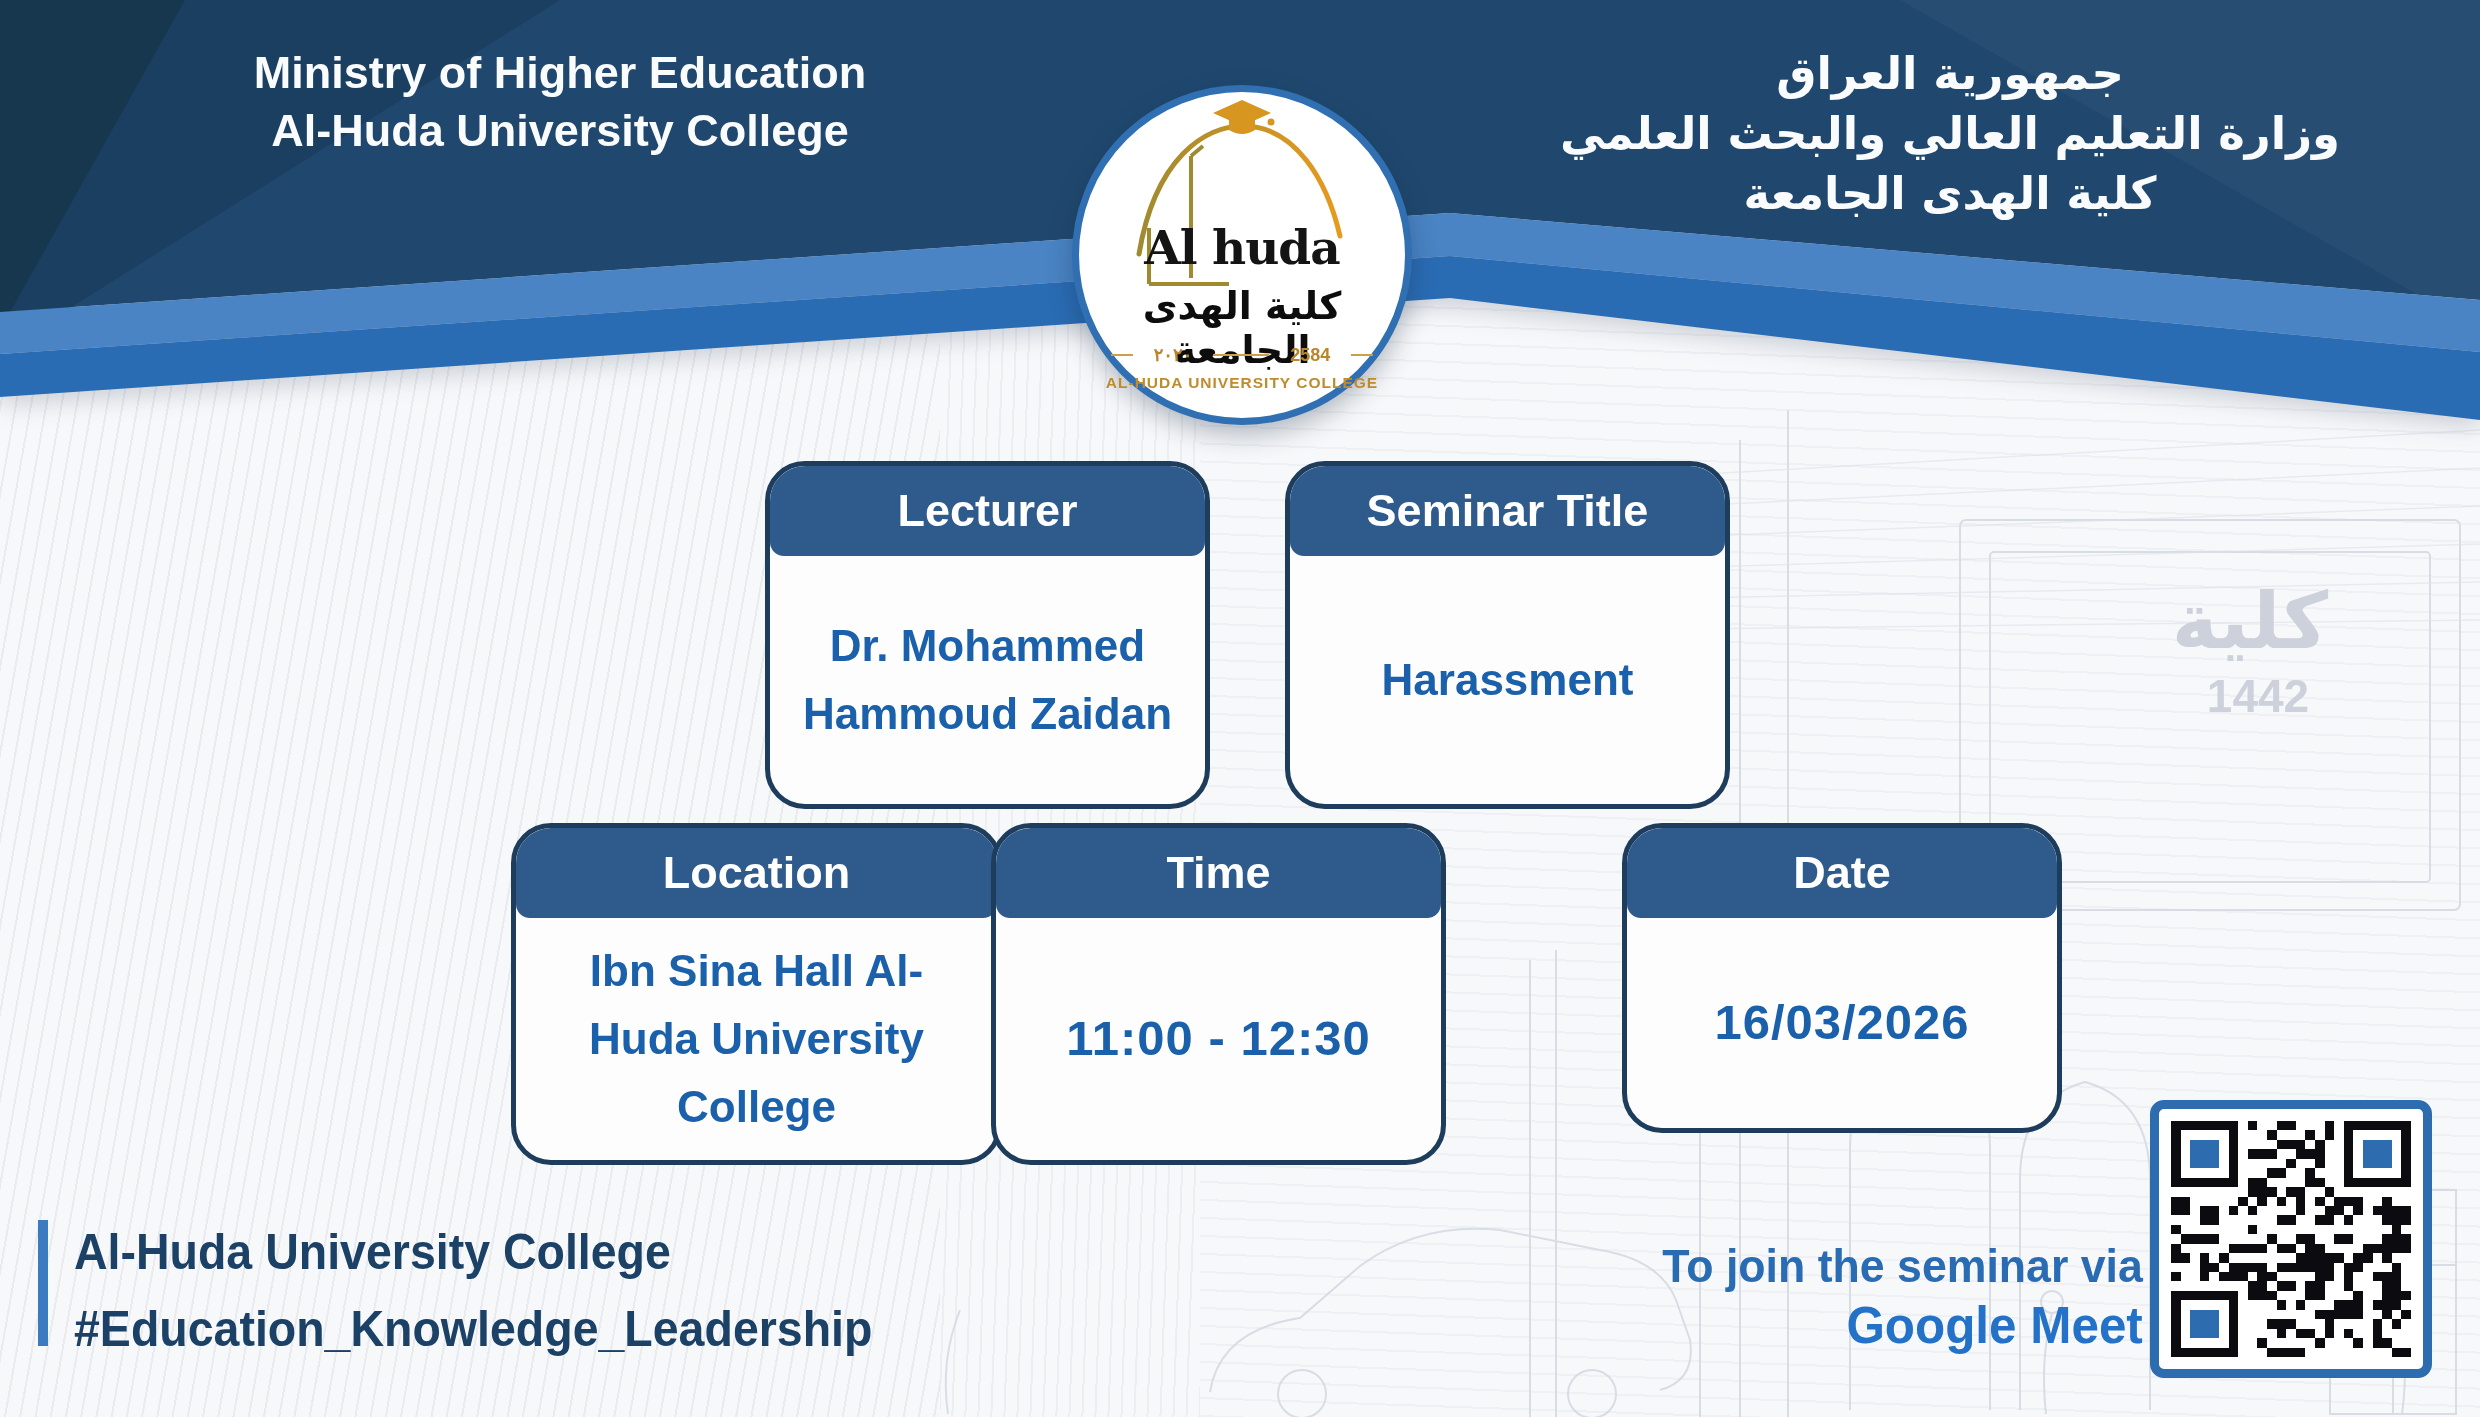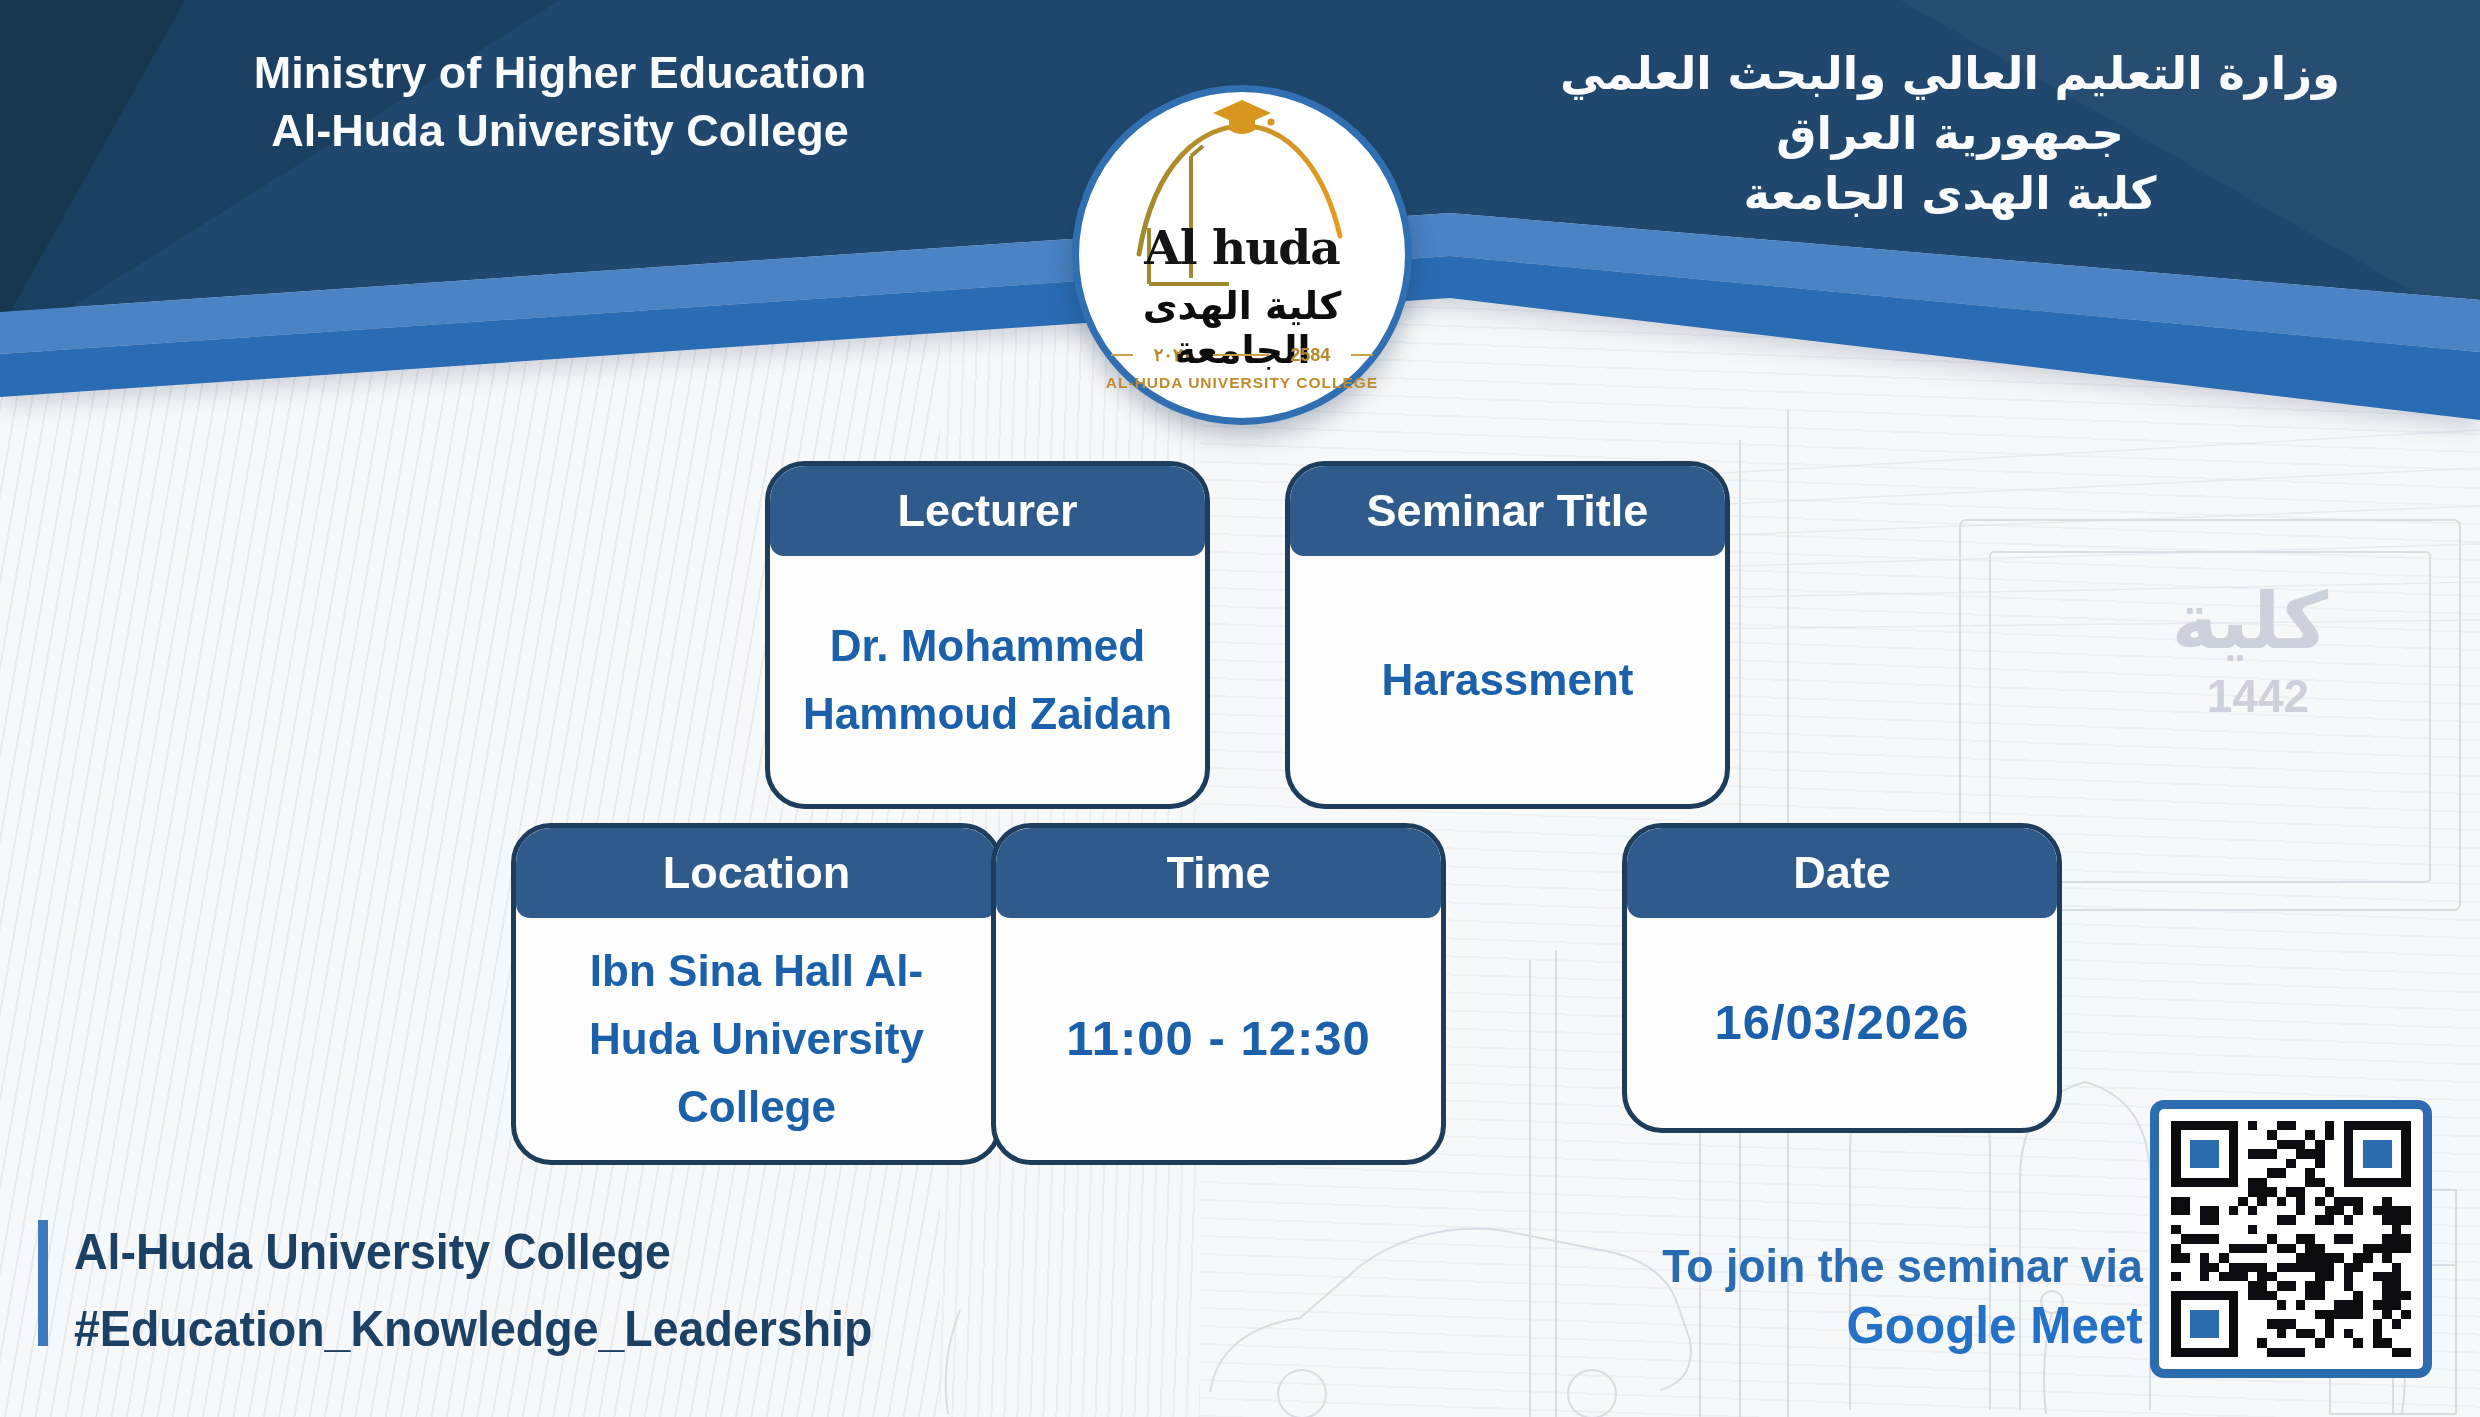--- a/index.html
+++ b/index.html
@@ -125,22 +125,22 @@
     <path d="M2480,0 L1900,0 L2480,330 Z" fill="rgba(255,255,255,0.03)"></path>
     <path d="M0,312 L1450,213 L2480,300 L2480,352 L1450,256 L0,354 Z" fill="#4a84c4"></path>
     <path d="M0,354 L1450,256 L2480,352 L2480,420 L1450,298 L0,397 Z" fill="#2a6cb4"></path>
   </svg>
 
   <div class="hdr-text hdr-en">
     <div>Ministry of Higher Education</div>
     <div>Al-Huda University College</div>
   </div>
   <div class="hdr-text hdr-ar" dir="rtl">
+    <div>جمهورية العراق</div>
     <div>وزارة التعليم العالي والبحث العلمي</div>
-    <div>جمهورية العراق</div>
     <div>كلية الهدى الجامعة</div>
   </div>
 
   <div class="logo">
     <svg class="logo-art" viewBox="0 0 326 326">
       <defs>
         <linearGradient id="goldgrad" x1="0" y1="0" x2="1" y2="0">
           <stop offset="0" stop-color="#a08a30"></stop>
             <stop offset="1" stop-color="#e79a1f"></stop>
         </linearGradient>

